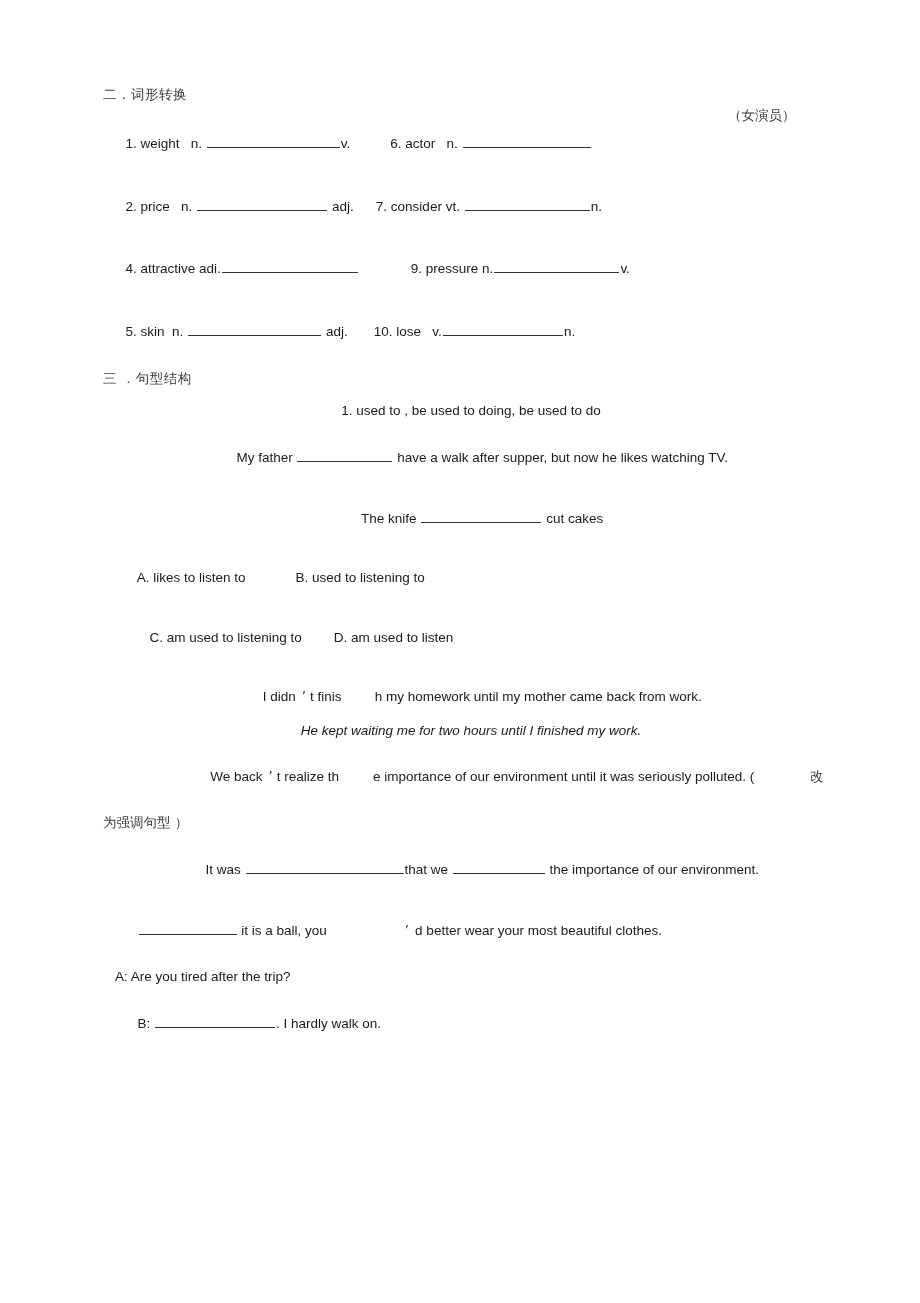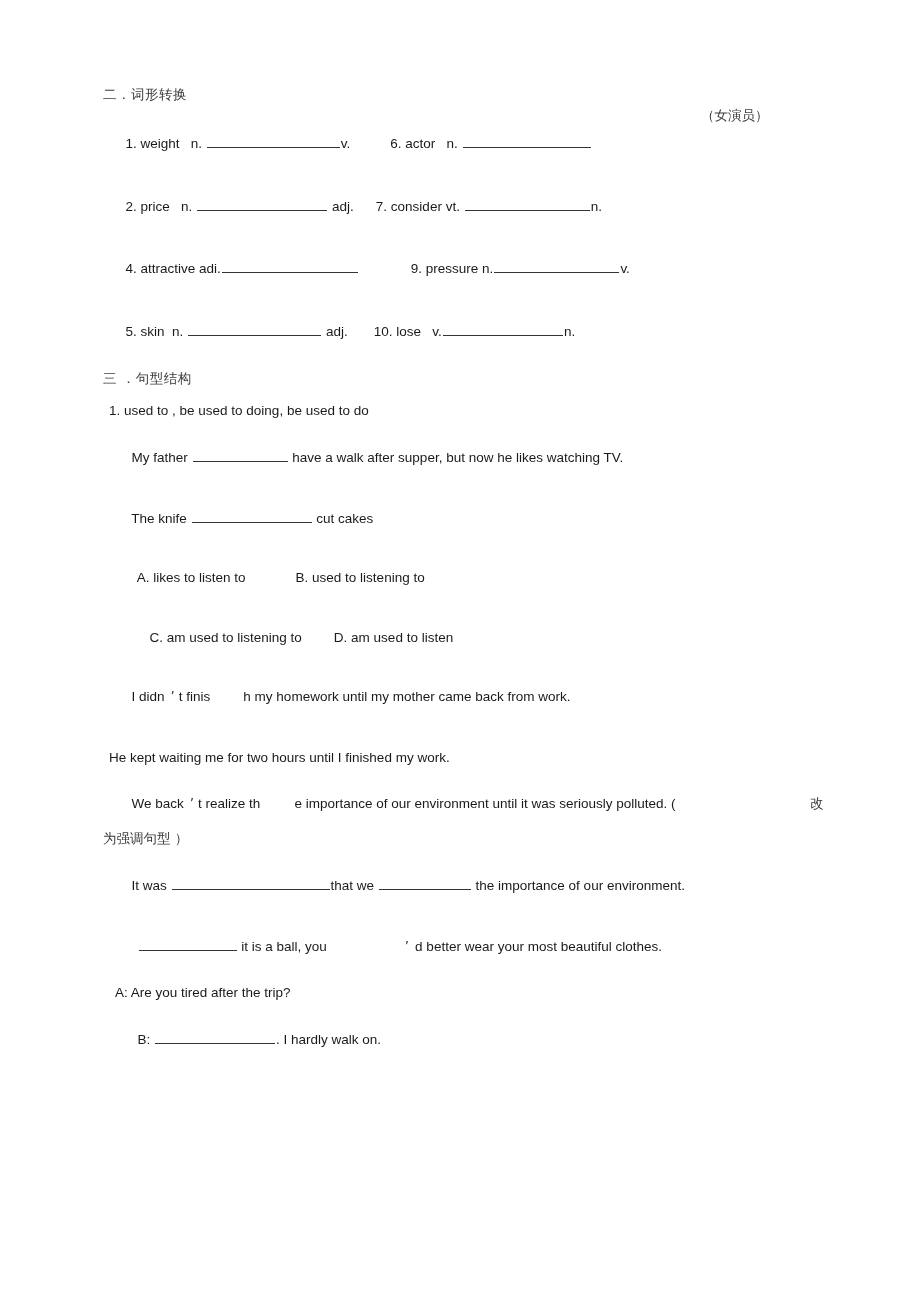--- a/index.html
+++ b/index.html
@@ -54,41 +54,41 @@
     margin: 0 1px;
   }
 
   .right-note {
     position: absolute;
     white-space: pre;
     font-size: 13.5px;
     line-height: 1;
   }
 
-  .ind1 { padding-left: 6px; }
+  .ind1 { padding-left: 6px; text-align: center; }
   .ind2 { padding-left: 12px; }
   .ind3 { padding-left: 24px; }
 
   .sp-sm { display:inline-block; width: 10px; }
   .sp-md { display:inline-block; width: 22px; }
   .sp-lg { display:inline-block; width: 40px; }
   .sp-xl { display:inline-block; width: 60px; }
 </style>
 </head>
 <body>
 
 <div class="page">
   <div class="content">
 
     <div class="line sec-head cn" style="margin-top:0;">二．词形转换</div>
 
     <div class="line" style="margin-top:21px;">
       <span>1. weight   n. </span><span class="bl" style="width:133px"></span><span>v.</span><span class="sp-lg"></span><span>6. actor   n. </span><span class="bl" style="width:128px"></span>
     </div>
-    <div class="right-note cn" style="left:598px; top:21px;">（女演员）</div>
+    <div class="right-note cn" style="left:625px; top:21px;">（女演员）</div>
 
     <div class="line" style="margin-top:21px;">
       <span>2. price   n. </span><span class="bl" style="width:130px"></span><span class="sp-sm" style="width:4px"></span><span>adj.</span><span class="sp-md"></span><span>7. consider vt. </span><span class="bl" style="width:125px"></span><span>n.</span>
     </div>
 
 
     <div class="line" style="margin-top:21px;">
       <span>4. attractive adi.</span><span class="bl" style="width:136px"></span><span class="sp-lg" style="width:52px"></span><span>9. pressure n.</span><span class="bl" style="width:125px"></span><span>v.</span>
     </div>
 
@@ -116,27 +116,27 @@
     <div class="line ind3" style="margin-top:19px;">
       <span>C. am used to listening to</span><span class="sp-lg" style="width:32px"></span><span>D. am used to listen</span>
     </div>
 
 
 
     <div class="line ind1" style="margin-top:19px;">
       <span>I didn</span><span class="sp-sm" style="width:6px"></span><span class="cn">’</span><span class="sp-sm" style="width:4px"></span><span>t finis</span><span class="sp-lg" style="width:33px"></span><span>h my homework until my mother came back from work.</span>
     </div>
 
-    <div class="line ind1" style="margin-top:34px;">He kept waiting me for two hours until I finished my work.</div>
+    <div class="line ind1" style="margin-top:7px;font-style:italic;">He kept waiting me for two hours until I finished my work.</div>
 
     <div class="line ind1" style="margin-top:19px; position:relative;">
       <span>We back</span><span class="sp-sm" style="width:6px"></span><span class="cn">’</span><span class="sp-sm" style="width:4px"></span><span>t realize th</span><span class="sp-lg" style="width:34px"></span><span>e importance of our environment until it was seriously polluted. (</span><span class="cn" style="position:absolute; left:707px;">改</span>
     </div>
 
-    <div class="line cn" style="margin-top:8px;">为强调句型 ）</div>
+    <div class="line cn" style="margin-top:19px;">为强调句型 ）</div>
 
     <div class="line ind1" style="margin-top:19px;">
       <span>It was </span><span class="bl" style="width:158px"></span><span>that we </span><span class="bl" style="width:92px"></span><span> the importance of our environment.</span>
     </div>
 
 
     <div class="line ind2" style="margin-top:19px;">
       <span class="bl" style="width:98px"></span><span> it is a ball, you</span><span class="sp-xl" style="width:78px"></span><span class="cn">’</span><span class="sp-sm" style="width:6px"></span><span>d better wear your most beautiful clothes.</span>
     </div>
 

